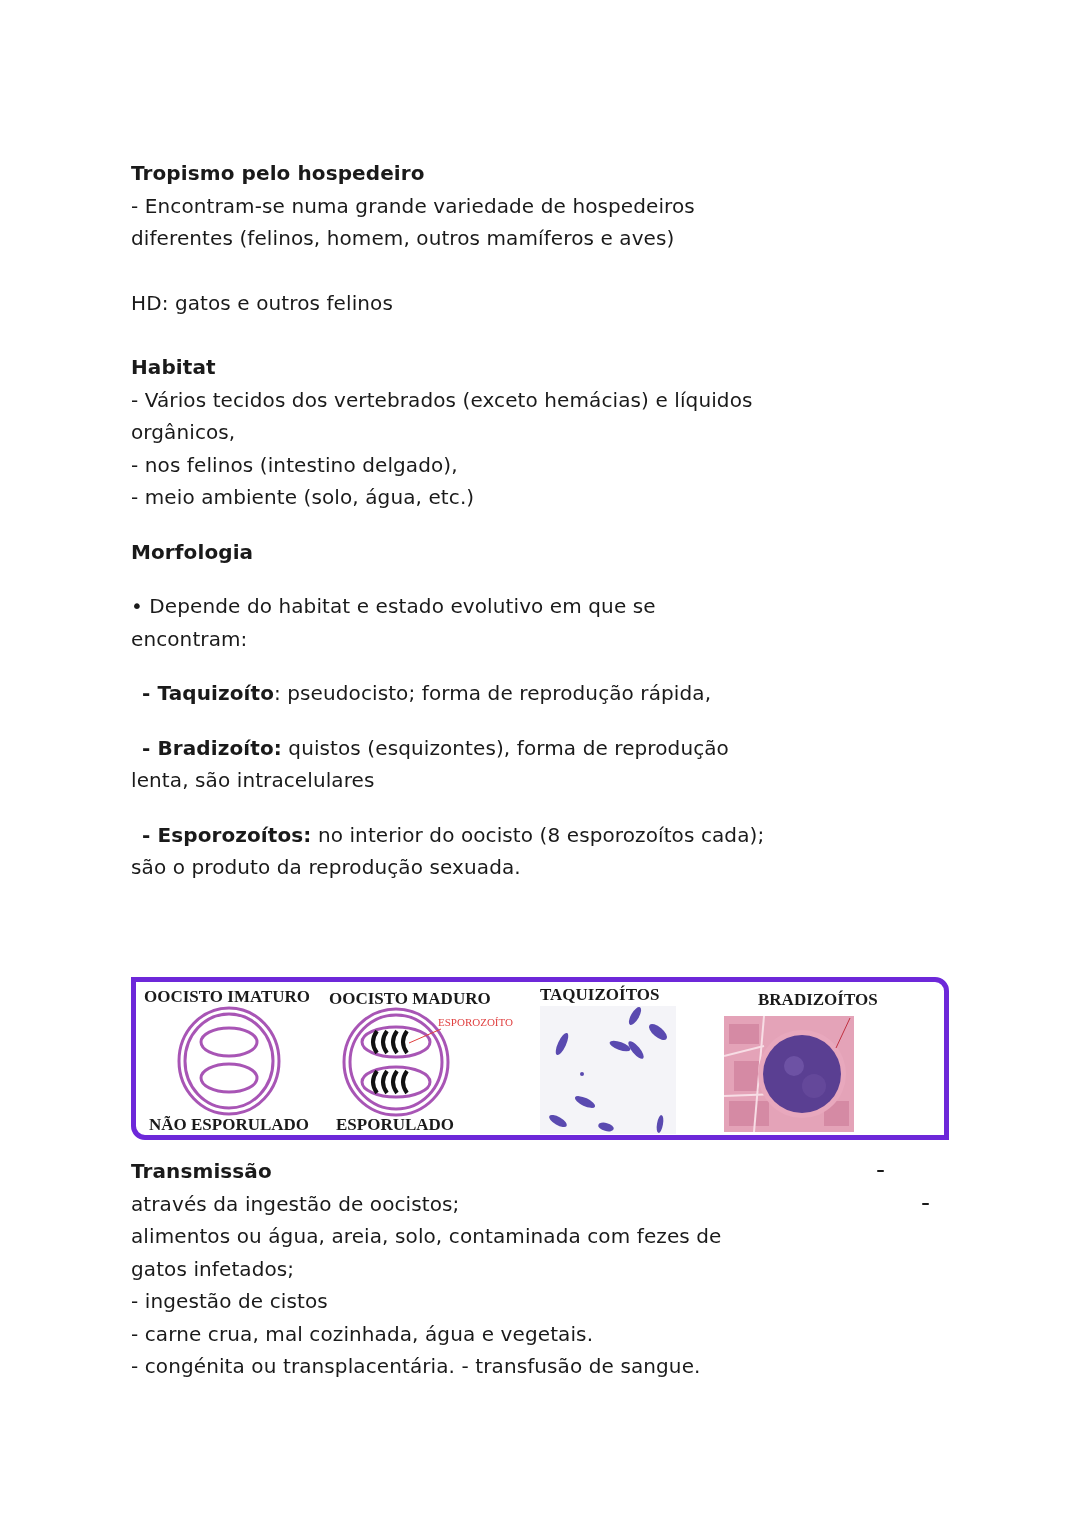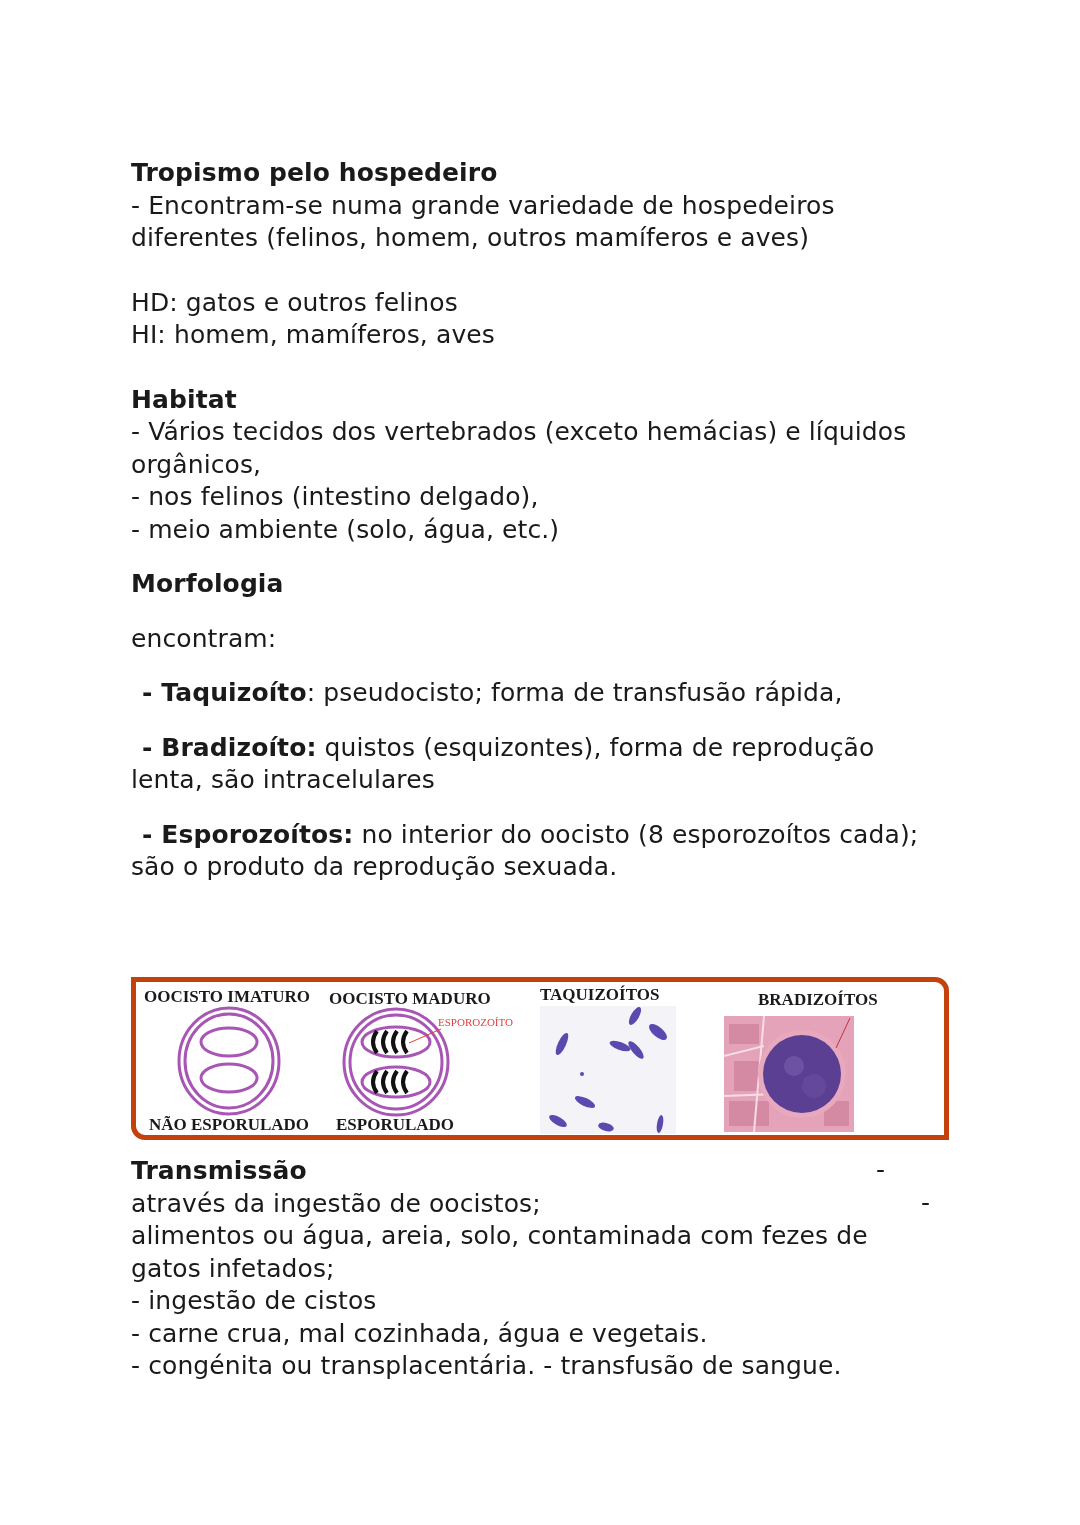--- a/index.html
+++ b/index.html
@@ -1,54 +1,54 @@
 <!DOCTYPE html>
 <html><head>
 <meta charset="utf-8">
 <style>
   html, body { margin: 0; padding: 0; background: #ffffff; }
   body { width: 1080px; height: 1525px; position: relative; overflow: hidden;
          font-family: "DejaVu Sans", sans-serif; color: #1a1a1a; }
   .page { position: absolute; left: 131px; top: 157px; width: 820px; }
-  .line { font-size: 25px; line-height: 32.5px; white-space: nowrap; letter-spacing: 0.1px; }
+  .line { font-size: 20px; line-height: 32.5px; white-space: nowrap; letter-spacing: 0.1px; }
   .h { font-weight: bold; }
   .gap { height: 32px; }
   .gap-sm { height: 22px; }
   b { font-weight: bold; margin-left: 11px; }
   .fig { position: absolute; left: 131px; top: 977px; width: 818px; height: 163px;
-         box-sizing: border-box; border: 5px solid #c2410c; border-radius: 0 14px 0 14px; background: #fff; }
+         box-sizing: border-box; border: 5px solid #6d28d9; border-radius: 0 14px 0 14px; background: #fff; }
   .fig .lbl { position: absolute; font-family: "Liberation Serif", serif; font-weight: bold; font-size: 17px; color: #1a1a1a; white-space: nowrap; }
   .fig .red { position: absolute; font-family: "Liberation Serif", serif; font-size: 11px; color: #e04040; white-space: nowrap; }
   .trans { position: absolute; left: 131px; top: 1155px; width: 820px; }
   .dash-r { position: absolute; font-size: 25px; }
 </style>
 </head>
 <body>
 
 <div class="page">
   <div class="line h">Tropismo pelo hospedeiro</div>
   <div class="line">- Encontram-se numa grande variedade de hospedeiros</div>
   <div class="line">diferentes (felinos, homem, outros mamíferos e aves)</div>
   <div class="gap"></div>
   <div class="line">HD: gatos e outros felinos</div>
-  <div class="line">HI: homem, mamíferos, aves</div>
   <div class="gap"></div>
 
   <div class="line h">Habitat</div>
   <div class="line">- Vários tecidos dos vertebrados (exceto hemácias) e líquidos</div>
   <div class="line">orgânicos,</div>
   <div class="line">- nos felinos (intestino delgado),</div>
   <div class="line">- meio ambiente (solo, água, etc.)</div>
   <div class="gap-sm"></div>
 
   <div class="line h">Morfologia</div>
   <div class="gap-sm"></div>
+  <div class="line">• Depende do habitat e estado evolutivo em que se</div>
   <div class="line">encontram:</div>
   <div class="gap-sm"></div>
-  <div class="line"><b>- Taquizoíto</b><span>: pseudocisto; forma de transfusão rápida,</span></div>
+  <div class="line"><b>- Taquizoíto</b><span>: pseudocisto; forma de reprodução rápida,</span></div>
   <div class="gap-sm"></div>
   <div class="line"><b>- Bradizoíto:</b><span> quistos (esquizontes), forma de reprodução</span></div>
   <div class="line">lenta, são intracelulares</div>
   <div class="gap-sm"></div>
   <div class="line"><b>- Esporozoítos:</b><span> no interior do oocisto (8 esporozoítos cada);</span></div>
   <div class="line">são o produto da reprodução sexuada.</div>
 </div>
 
 <div class="fig">
   <span class="lbl" style="left:8px;top:5px;">OOCISTO IMATURO</span>

